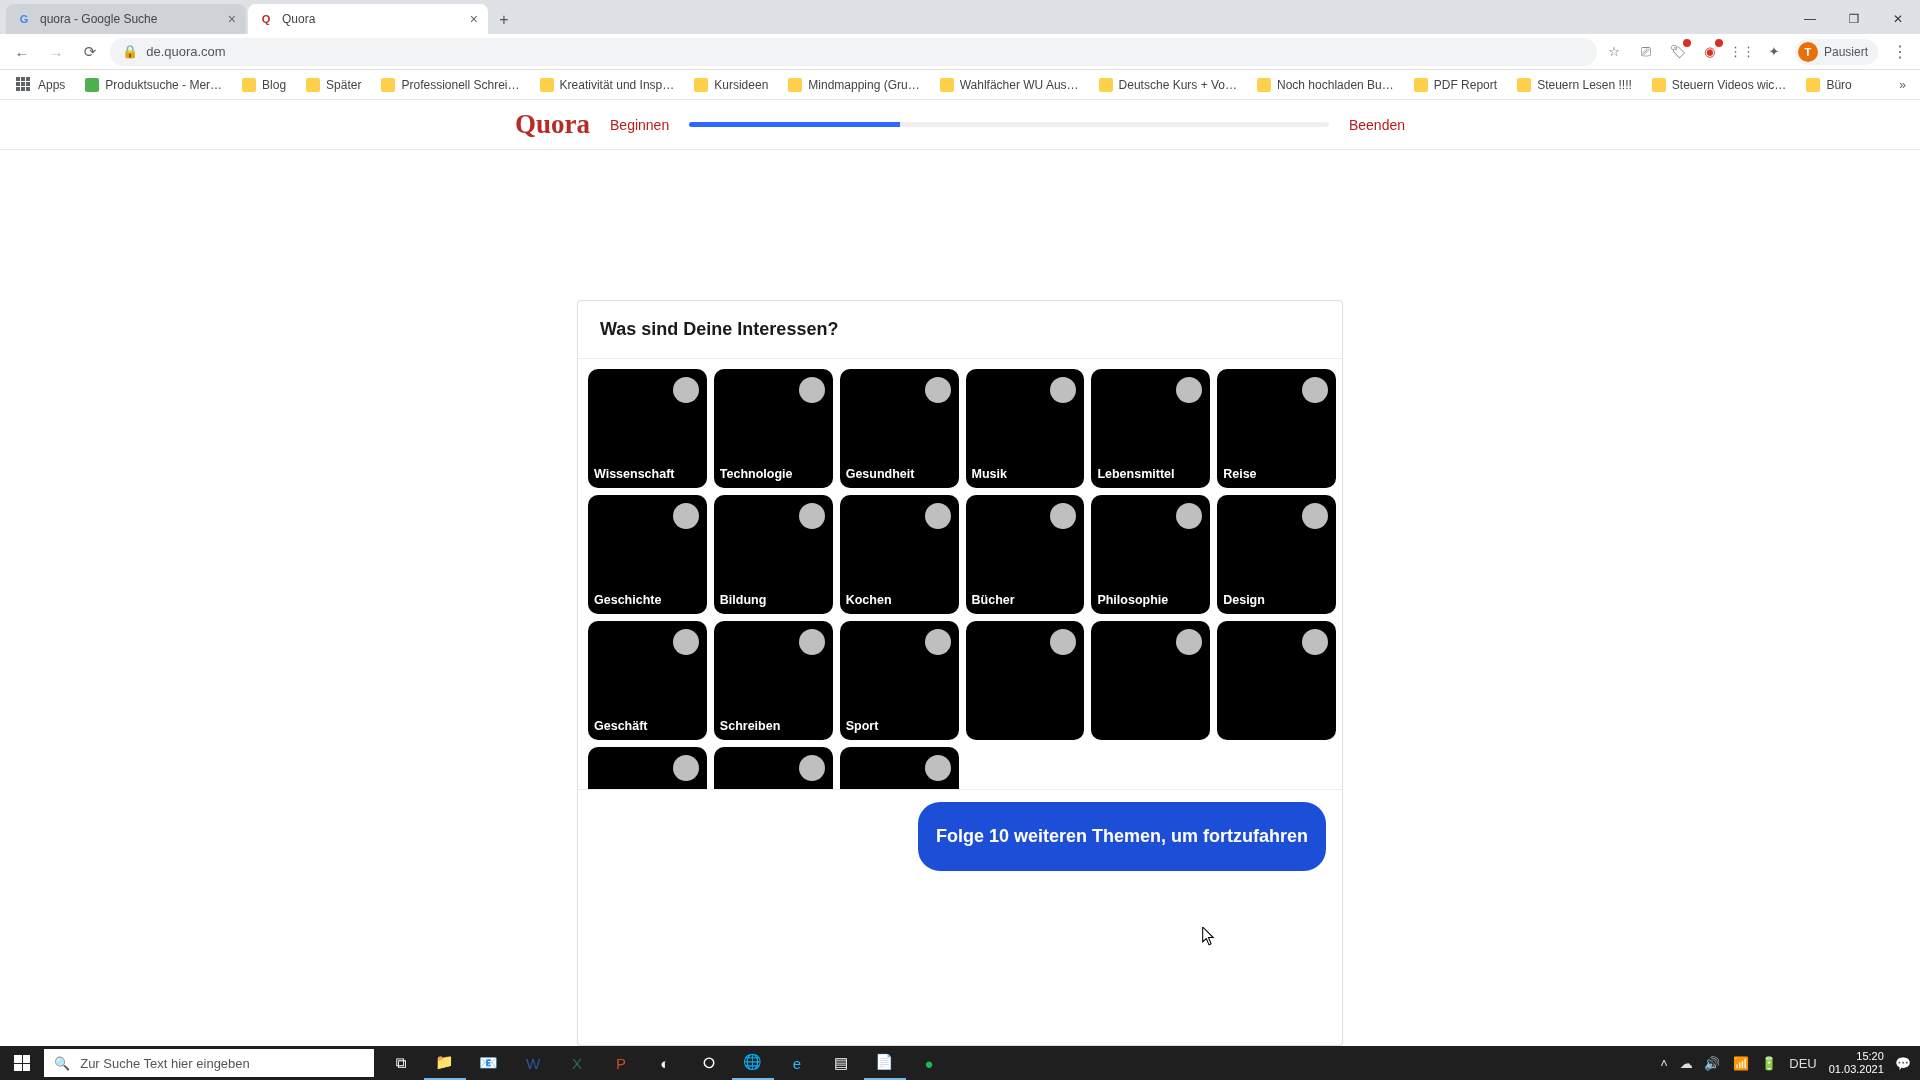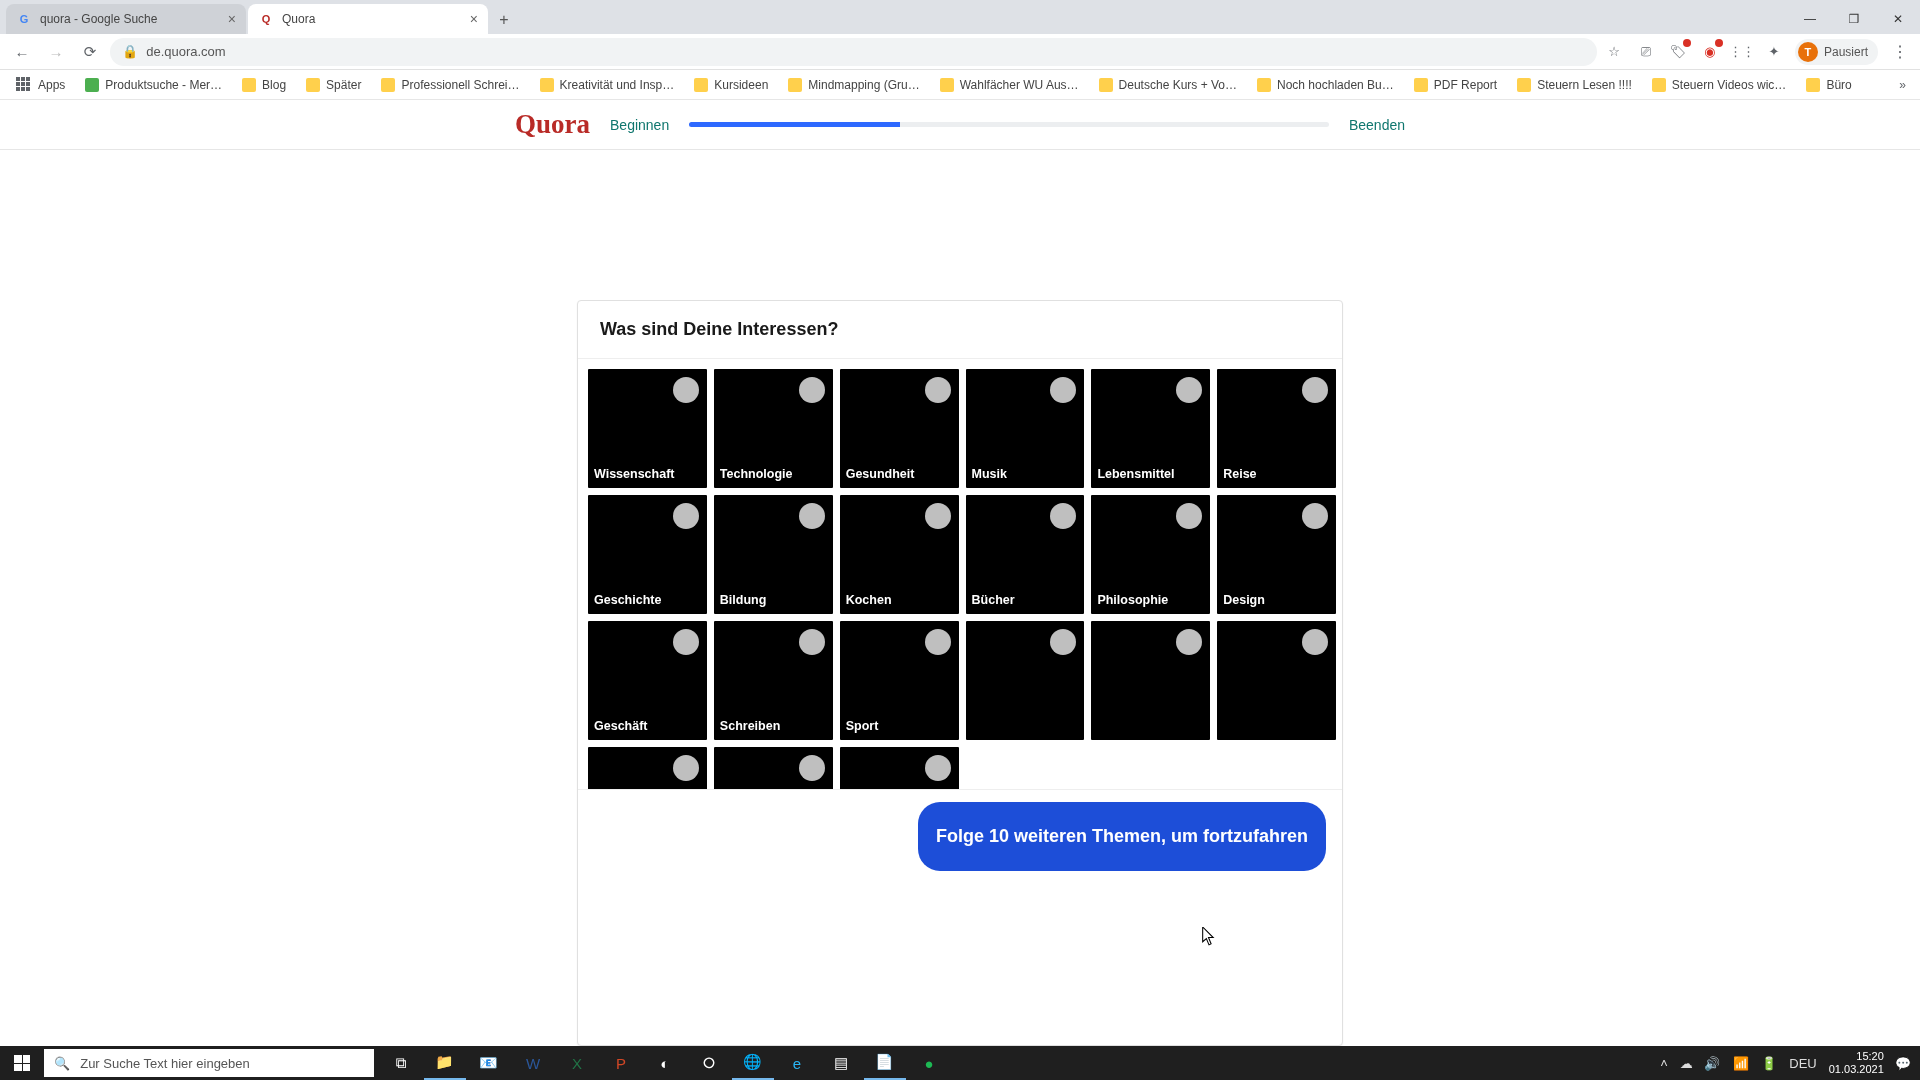--- a/index.html
+++ b/index.html
@@ -33,32 +33,32 @@
 .bm { display:flex; align-items:center; gap:6px; padding:0 8px; white-space:nowrap; }
 .bm .f { width:14px; height:14px; background:#ffd04c; border-radius:2px; }
 .apps-icon { width:16px; height:16px; display:grid; grid-template-columns:repeat(3,4px); grid-template-rows:repeat(3,4px); gap:1px; }
 .apps-icon span { background:#5f6368; }
 .bm-overflow { margin-left:auto; color:#5f6368; padding:0 6px; }
 
 
 .page-header { height:50px; background:#fff; border-bottom:1px solid #e6e6e6; display:flex; align-items:center; justify-content:center; }
 .header-inner { width:890px; display:flex; align-items:center; gap:20px; }
 .quora-logo { font-family:Georgia,"Times New Roman",serif; font-weight:700; font-size:27px; color:#b92b27; }
-.begin-label, .end-label { font-size:14px; color:#0f766e; white-space:nowrap; }
+.begin-label, .end-label { font-size:14px; color:#b91c1c; white-space:nowrap; }
 .progress { flex:1; height:5px; background:#eceef0; border-radius:3px; overflow:hidden; }
 .progress-fill { height:100%; background:#2e69ff; }
 
 
 .page-body { position:absolute; top:150px; left:0; right:0; bottom:34px; display:flex; justify-content:center; padding-top:150px; }
 .card { width:766px; border:1px solid #e0e0e0; border-radius:4px; background:#fff; box-shadow:0 1px 2px rgba(0,0,0,0.05); }
 .card-title { padding:18px 22px; font-size:18px; font-weight:700; color:#1a1a1a; }
 .tiles-wrap { position:relative; border-top:1px solid #eee; }
 .tiles-scroll { max-height:430px; overflow-y:scroll; padding:10px 6px 10px 10px; }
 .tiles-grid { display:grid; grid-template-columns:repeat(6,1fr); gap:7px; }
-.tile { position:relative; aspect-ratio:1/1; background:#000; border-radius:1px; cursor:pointer; }
+.tile { position:relative; aspect-ratio:1/1; background:#000; border-radius:10px; cursor:pointer; }
 .tile .check { position:absolute; top:8px; right:8px; width:26px; height:26px; border-radius:50%; background:#bfbfbf; }
 .tile .label { position:absolute; left:6px; right:6px; bottom:7px; color:#fff; font-size:12.5px; font-weight:700; white-space:nowrap; overflow:hidden; text-overflow:ellipsis; }
 .card-footer { display:flex; justify-content:flex-end; padding:12px 16px; border-top:1px solid #eee; }
 .follow-btn { background:#1d4ed8; color:#fff; font-size:18px; font-weight:600; padding:24px 18px; border-radius:22px; border:none; cursor:default; }
 
 
 .tiles-scroll::-webkit-scrollbar { width:14px; }
 .tiles-scroll::-webkit-scrollbar-track { background:#f4f4f4; }
 .tiles-scroll::-webkit-scrollbar-thumb { background:#c6c6c6; border-radius:3px; }
 

